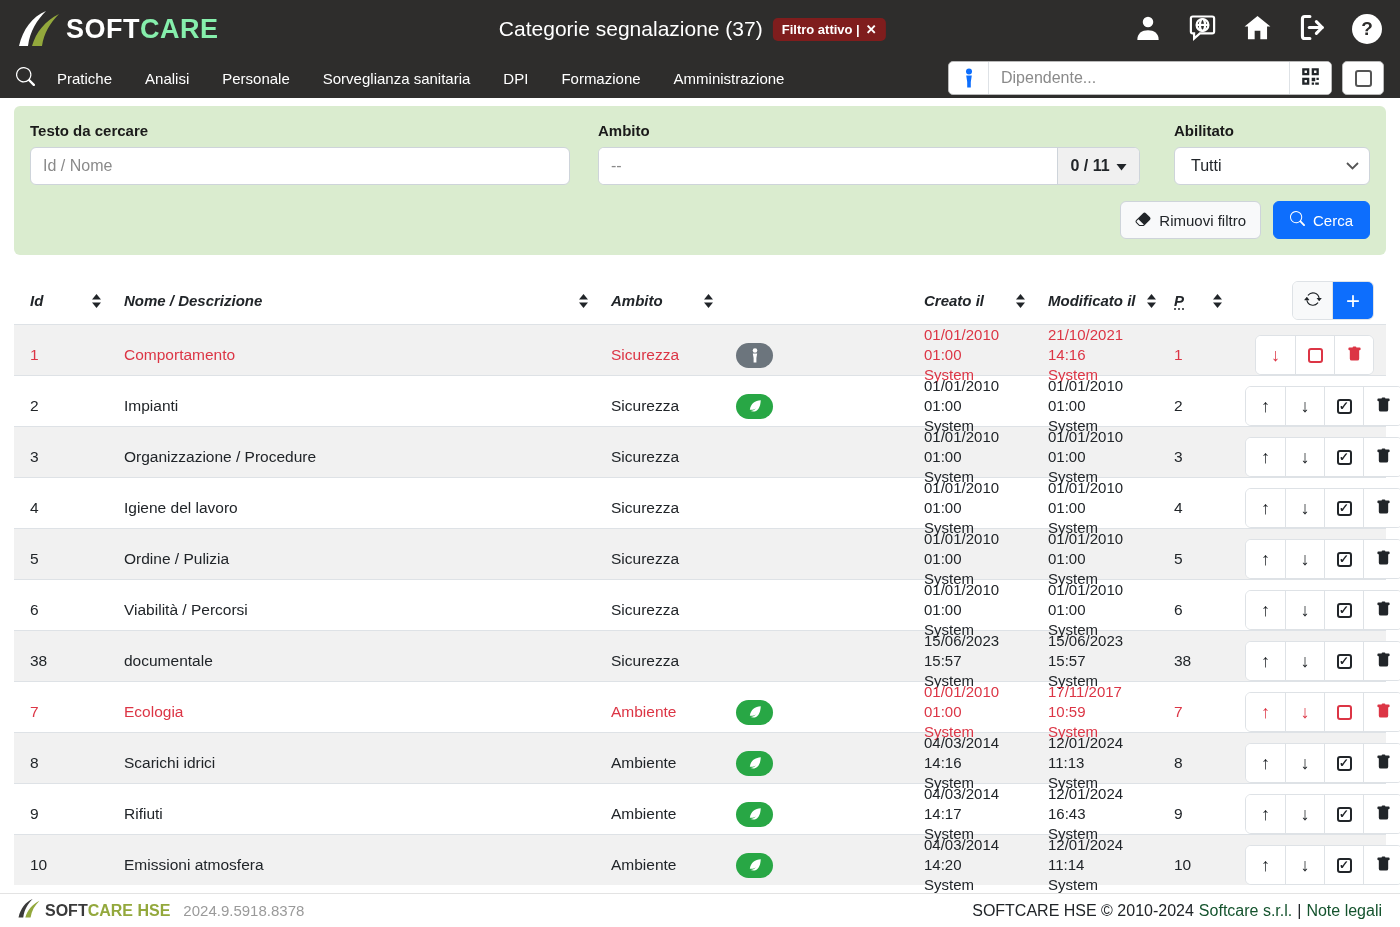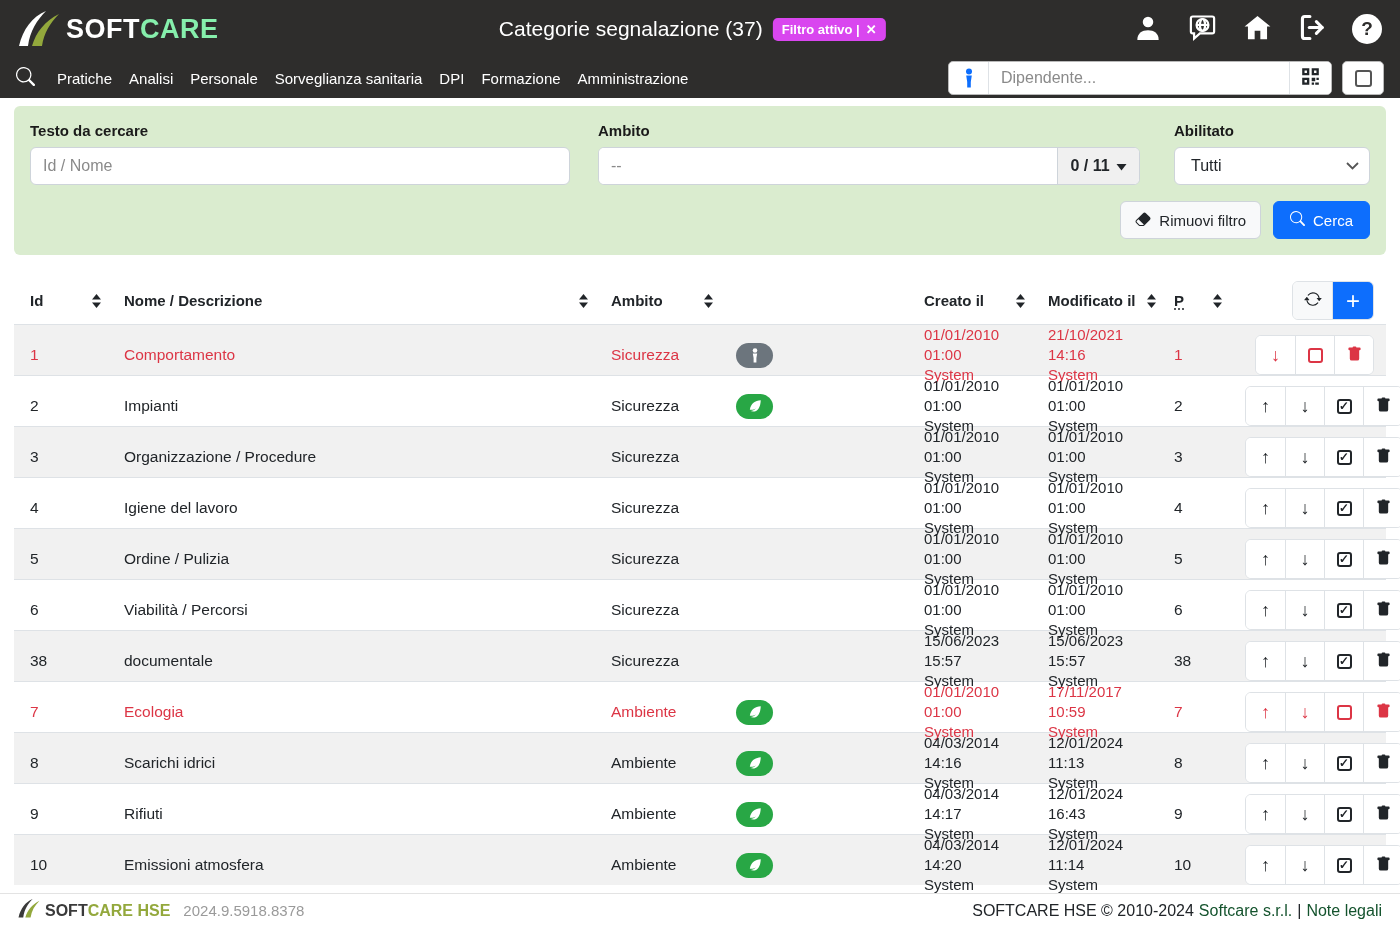--- a/index.html
+++ b/index.html
@@ -11,29 +11,29 @@
   
   .darkblock { background:#2e2d2c; }
   .topbar { height:58px; display:flex; align-items:center; padding:0 18px; position:relative; }
   .brand { display:flex; align-items:center; gap:6px; }
   .brand svg { display:block; }
   .brand-text { font-size:27px; font-weight:700; letter-spacing:.5px; }
   .brand-soft { color:#ffffff; }
   .brand-care { color:#86efac; }
   .title-wrap { position:absolute; left:50%; top:0; height:58px; transform:translateX(-52%); display:flex; align-items:center; gap:10px; }
   .page-title { color:#fff; font-size:21px; font-weight:400; white-space:nowrap; }
-  .filter-badge { background:#d946ef; color:#fff; font-size:13px; font-weight:700; border-radius:5px; padding:4px 9px; display:flex; align-items:center; gap:6px; white-space:nowrap; }
+  .filter-badge { background:#7f1d1d; color:#fff; font-size:13px; font-weight:700; border-radius:5px; padding:4px 9px; display:flex; align-items:center; gap:6px; white-space:nowrap; }
   .filter-badge .close-x { font-weight:700; cursor:pointer; }
   .top-icons { margin-left:auto; display:flex; align-items:center; gap:24px; }
   .tbtn { background:none; border:0; cursor:pointer; display:flex; align-items:center; justify-content:center; padding:0; }
   .help-circle { width:30px; height:30px; border-radius:50%; background:#fff; color:#2e2d2c; font-size:19px; font-weight:700; display:flex; align-items:center; justify-content:center; }
   
   .navbar { height:40px; display:flex; align-items:center; padding:0 16px; gap:0; }
   .nav-search { margin-right:14px; }
-  .nav-menu { list-style:none; display:flex; align-items:center; gap:0; }
+  .nav-menu { list-style:none; display:flex; align-items:center; gap:16px; }
   .nav-menu li { color:#fff; font-size:15px; padding:0 8px; margin-right:1px; cursor:pointer; white-space:nowrap; }
   .emp-area { margin-left:auto; display:flex; align-items:center; gap:10px; }
   .emp-group { display:flex; align-items:stretch; height:34px; background:#fff; border-radius:5px; overflow:hidden; border:1px solid #b9b9b9; }
   .emp-seg { display:flex; align-items:center; justify-content:center; }
   .emp-person { width:40px; border-right:1px solid #dee2e6; }
   .emp-input { width:300px; border:0; outline:none; font-size:16px; padding:0 12px; font-family:"Liberation Sans",sans-serif; color:#212529; }
   .emp-input::placeholder { color:#8a8a8a; }
   .emp-qr { width:42px; border-left:1px solid #dee2e6; background:#fff; border-top:0; border-bottom:0; border-right:0; cursor:pointer; }
   .sq-btn { width:42px; height:34px; background:#fff; border:1px solid #b9b9b9; border-radius:5px; display:flex; align-items:center; justify-content:center; cursor:pointer; }
   .sq-ico { width:17px; height:17px; border:2px solid #555; border-radius:3px; }
@@ -53,21 +53,21 @@
   .fake-select { position:relative; height:38px; background:#fff; border:1px solid #ced4da; border-radius:6px; display:flex; align-items:center; padding:0 16px; font-size:16px; cursor:pointer; }
   .fake-select svg { position:absolute; right:10px; }
   .filter-actions { display:flex; justify-content:flex-end; gap:12px; margin-top:16px; }
   .btn-light { background:#f8f9fa; border:1px solid #ced4da; border-radius:6px; height:38px; padding:0 14px; font-size:15px; color:#212529; display:flex; align-items:center; gap:8px; cursor:pointer; font-family:"Liberation Sans",sans-serif; }
   .btn-primary { background:#0d6efd; border:1px solid #0d6efd; border-radius:6px; height:38px; padding:0 16px; font-size:15px; color:#fff; display:flex; align-items:center; gap:8px; cursor:pointer; font-family:"Liberation Sans",sans-serif; }
   
   .table { margin:22px 14px 0; }
   .thead, .trow { display:grid; grid-template-columns:94px 487px 125px 188px 124px 126px 71px 1fr; align-items:center; }
   .thead { height:47px; font-weight:700; font-size:15px; }
   .hcell { display:flex; align-items:center; padding-left:16px; gap:10px; height:100%; }
-  .hcell .lbl { white-space:nowrap; }
+  .hcell .lbl { white-space:nowrap;font-style:italic; }
   .hcell.hp .lbl { text-decoration:underline dotted; text-underline-offset:3px; }
   .sort-btn { background:none; border:0; cursor:pointer; margin-left:auto; margin-right:6px; display:flex; padding:0; }
   .h-actions { display:flex; justify-content:flex-end; padding-right:12px; }
   .hbtn-group { display:flex; border-radius:6px; overflow:hidden; border:1px solid #dee2e6; }
   .hbtn { width:40px; height:37px; border:0; display:flex; align-items:center; justify-content:center; cursor:pointer; }
   .hbtn.refresh { background:#f8f9fa; border-right:1px solid #dee2e6; }
   .hbtn.add { background:#0d6efd; color:#fff; font-size:24px; font-weight:400; line-height:1; }
   .trow { height:51px; border-top:1px solid #dee2e6; font-size:15.5px; }
   .trow.striped { background:#f1f1f1; }
   .trow .cell { padding-left:16px; }

